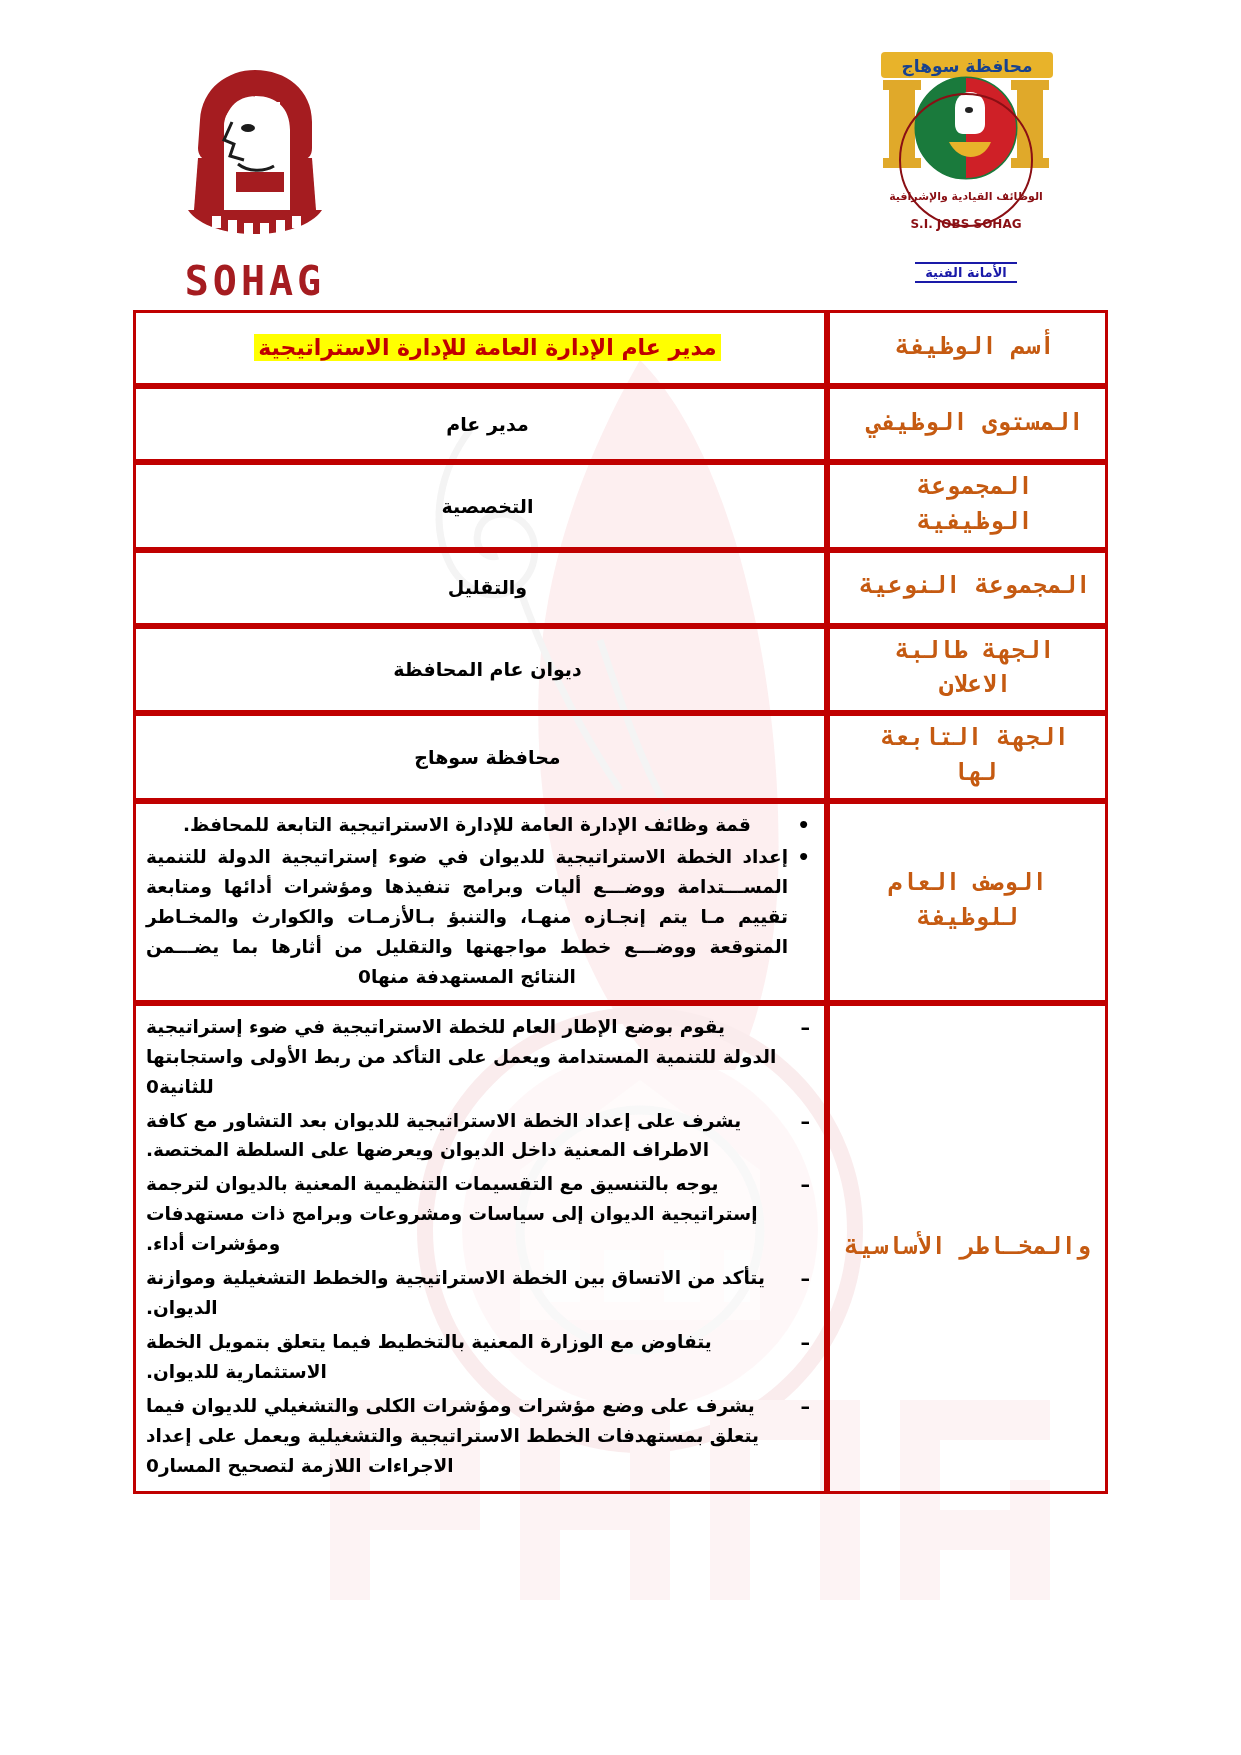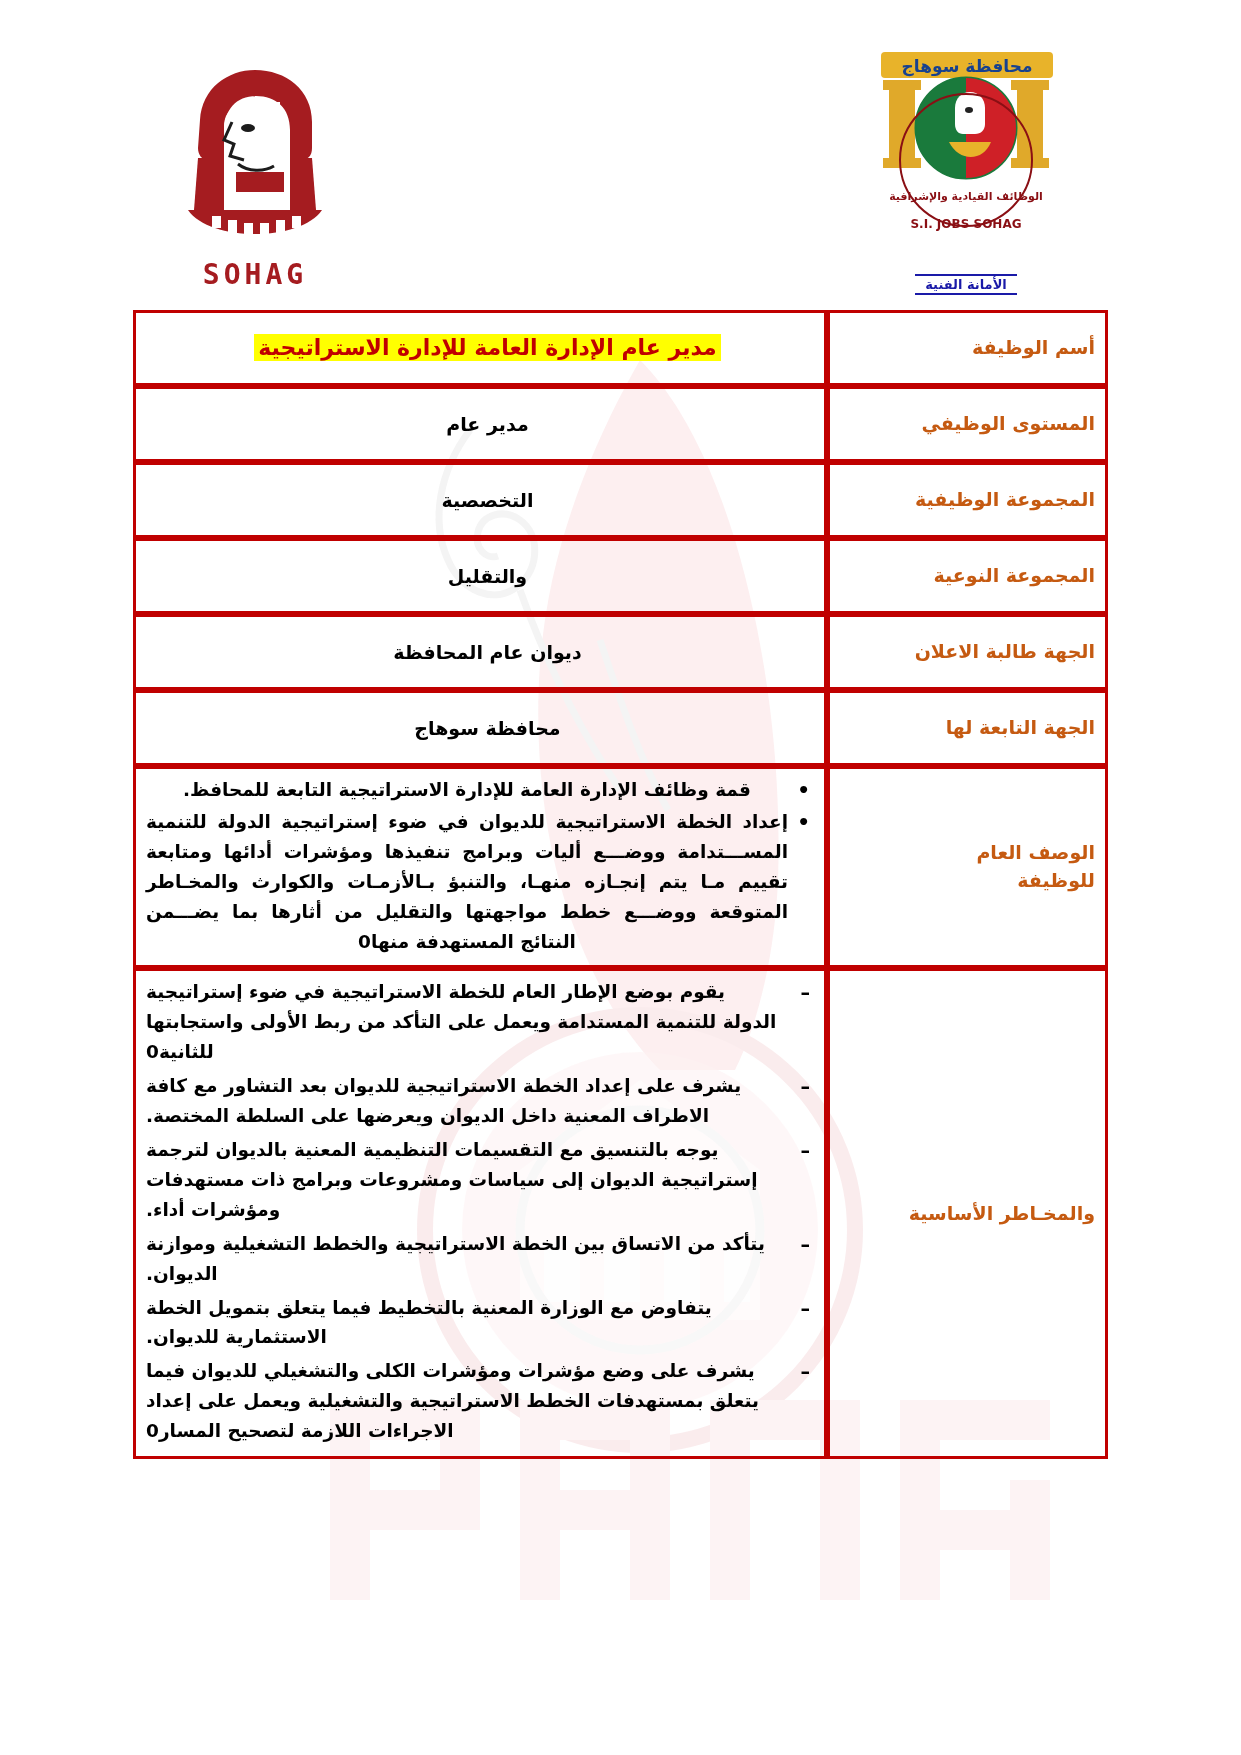--- a/index.html
+++ b/index.html
@@ -42,27 +42,27 @@
   .logo-right {
     position: absolute;
     right: 150px;
     top: 10px;
     width: 250px;
     text-align: center;
   }
   .sohag-word {
     font-family: "DejaVu Sans Mono", "Liberation Mono", monospace;
     font-weight: bold;
-    font-size: 28px;
+    font-size: 40px;
     letter-spacing: 4px;
     color: #a51c20;
     margin-top: 4px;
   }
   .seal-caption {
-    margin-top: 20px;
+    margin-top: 8px;
     font-size: 13px;
     font-weight: bold;
     color: #1a1aa8;
     border-top: 2px solid #1a1aa8;
     border-bottom: 2px solid #1a1aa8;
     display: inline-block;
     padding: 1px 10px;
   }
 
   
@@ -80,24 +80,26 @@
     table-layout: fixed;
   }
   table.jobtable td {
     border: 3px solid #c00000;
     padding: 6px 10px;
     vertical-align: middle;
     background: transparent;
   }
   td.label {
     width: 240px;
+    text-align: center;
     color: #c55a11;
     font-weight: bold;
-    font-size: 19px;
+    font-size: 24px;
     line-height: 1.45;
+    font-family: Liberation Mono, monospace;
   }
   td.value {
     text-align: center;
     font-size: 19px;
     font-weight: bold;
     color: #000000;
     line-height: 1.5;
   }
   tr.short td { height: 58px; padding-left: 25px; }
 

